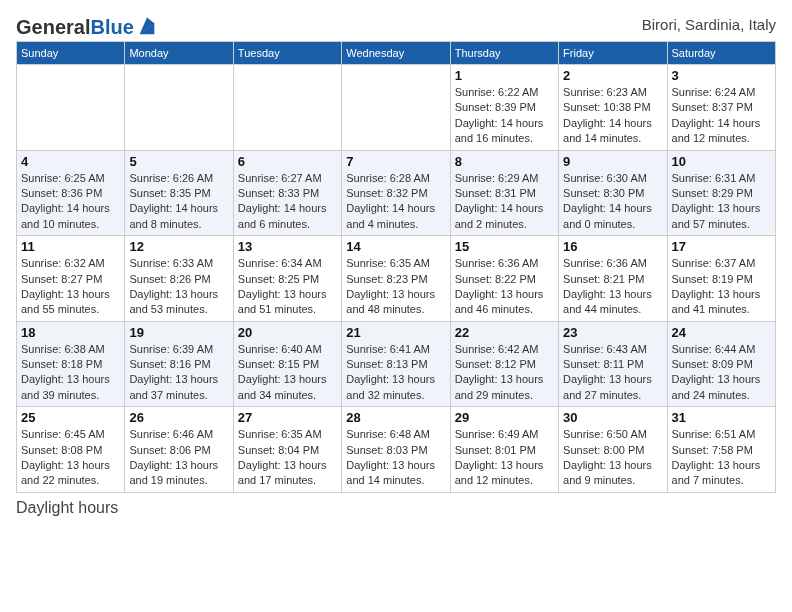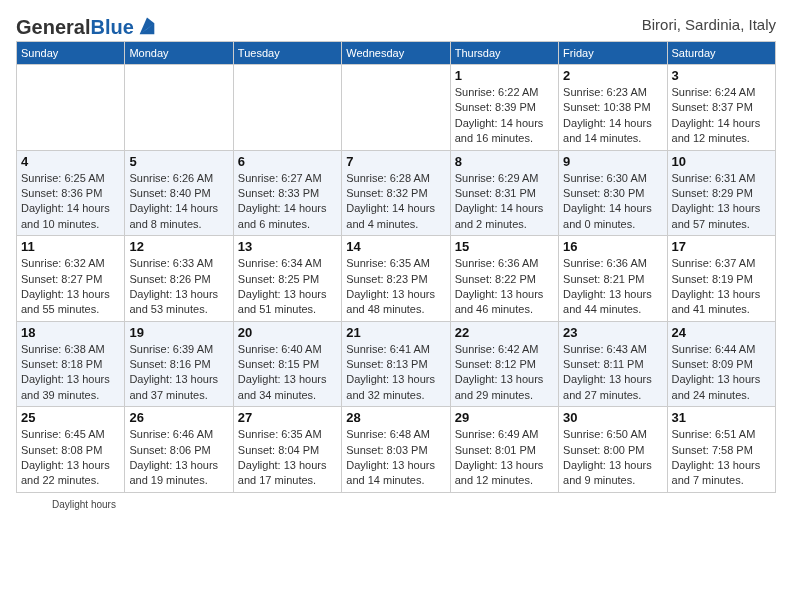--- a/index.html
+++ b/index.html
@@ -83,23 +83,22 @@
       margin-bottom: 2px;
       color: #111;
     }
     .day-info {
       font-size: 11px;
       line-height: 1.4;
       color: #333;
     }
     .footer {
       margin-top: 6px;
-      font-size: 10px;
+      font-size: 16px;
       color: #444;
-      margin-left: 36px;
     }
   </style>
 </head>
 <body>
 
 <div class="page">
   <div class="header">
     <div class="logo">
       <div>
         <div style="display:flex;align-items:center;">
@@ -162,21 +161,21 @@
           <td class="alt-row">
             <div class="day-number">4</div>
             <div class="day-info" style="white-space: pre-line;">Sunrise: 6:25 AM
 Sunset: 8:36 PM
 Daylight: 14 hours
 and 10 minutes.</div>
           </td>
           <td class="alt-row">
             <div class="day-number">5</div>
             <div class="day-info" style="white-space: pre-line;">Sunrise: 6:26 AM
-Sunset: 8:40 PM
+Sunset: 8:35 PM
 Daylight: 14 hours
 and 8 minutes.</div>
           </td>
           <td class="alt-row">
             <div class="day-number">6</div>
             <div class="day-info" style="white-space: pre-line;">Sunrise: 6:27 AM
 Sunset: 8:33 PM
 Daylight: 14 hours
 and 6 minutes.</div>
           </td>

